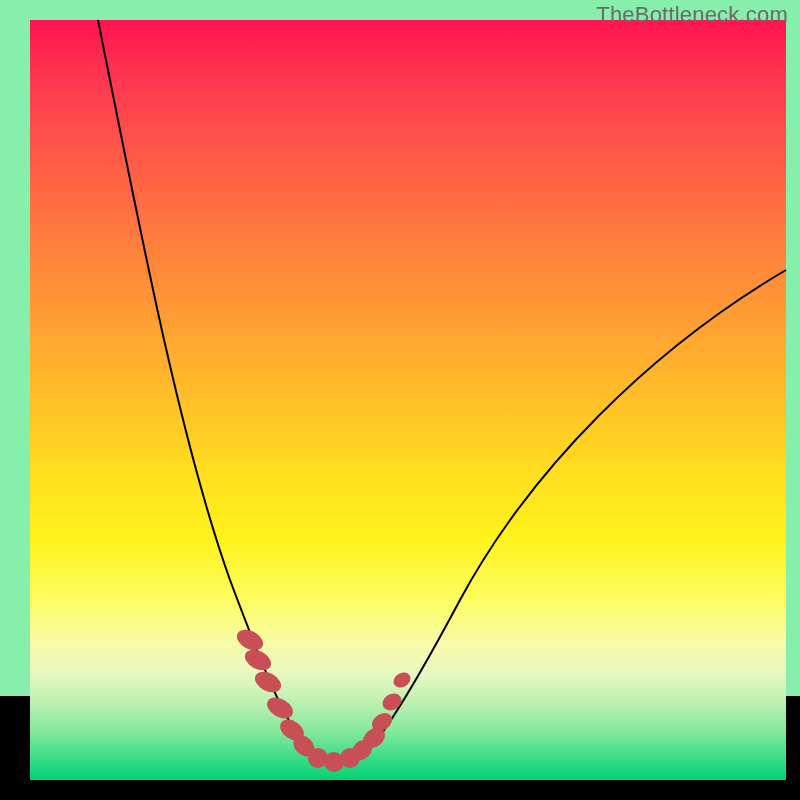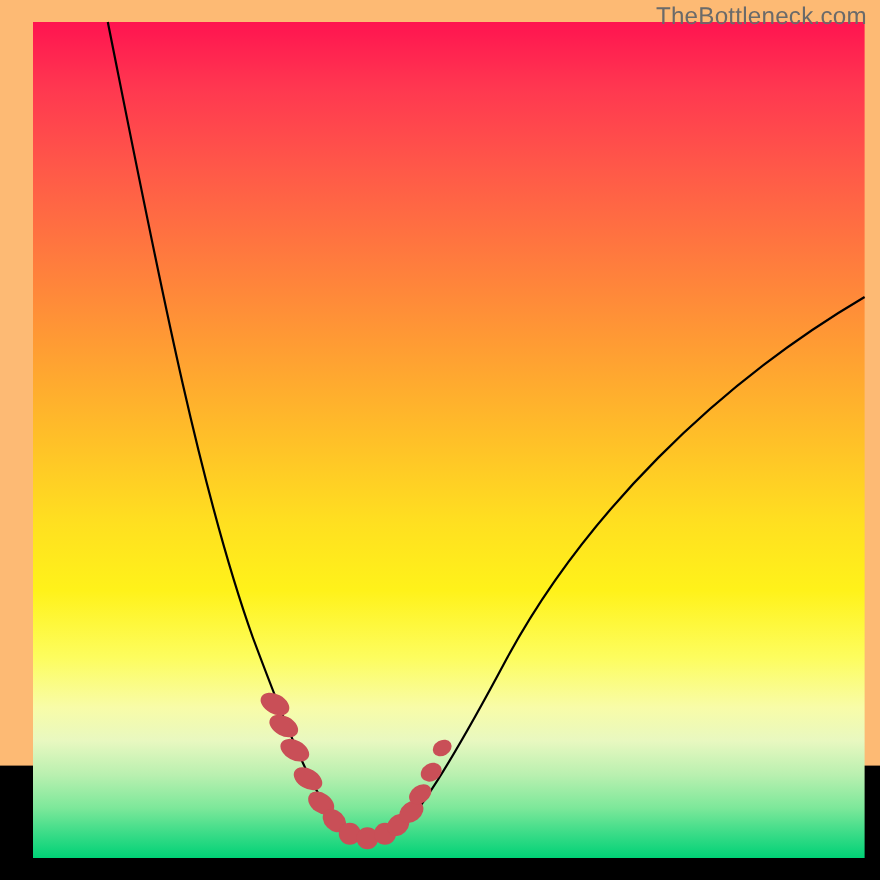--- a/index.html
+++ b/index.html
@@ -10,21 +10,21 @@
     position: relative;
     overflow: hidden;
     font-family: Arial, sans-serif;
   }
   .frame {
     position: absolute;
     top: 0;
     left: 0;
     width: 800px;
     height: 696px;
-    background: #fdba74;
+    background: #86efac;
     text-decoration: underline;
   }
   .plot-area {
     position: absolute;
     top: 20px;
     left: 30px;
     width: 756px;
     height: 760px;
     background: linear-gradient(to bottom,
       #ff1450 0%,

